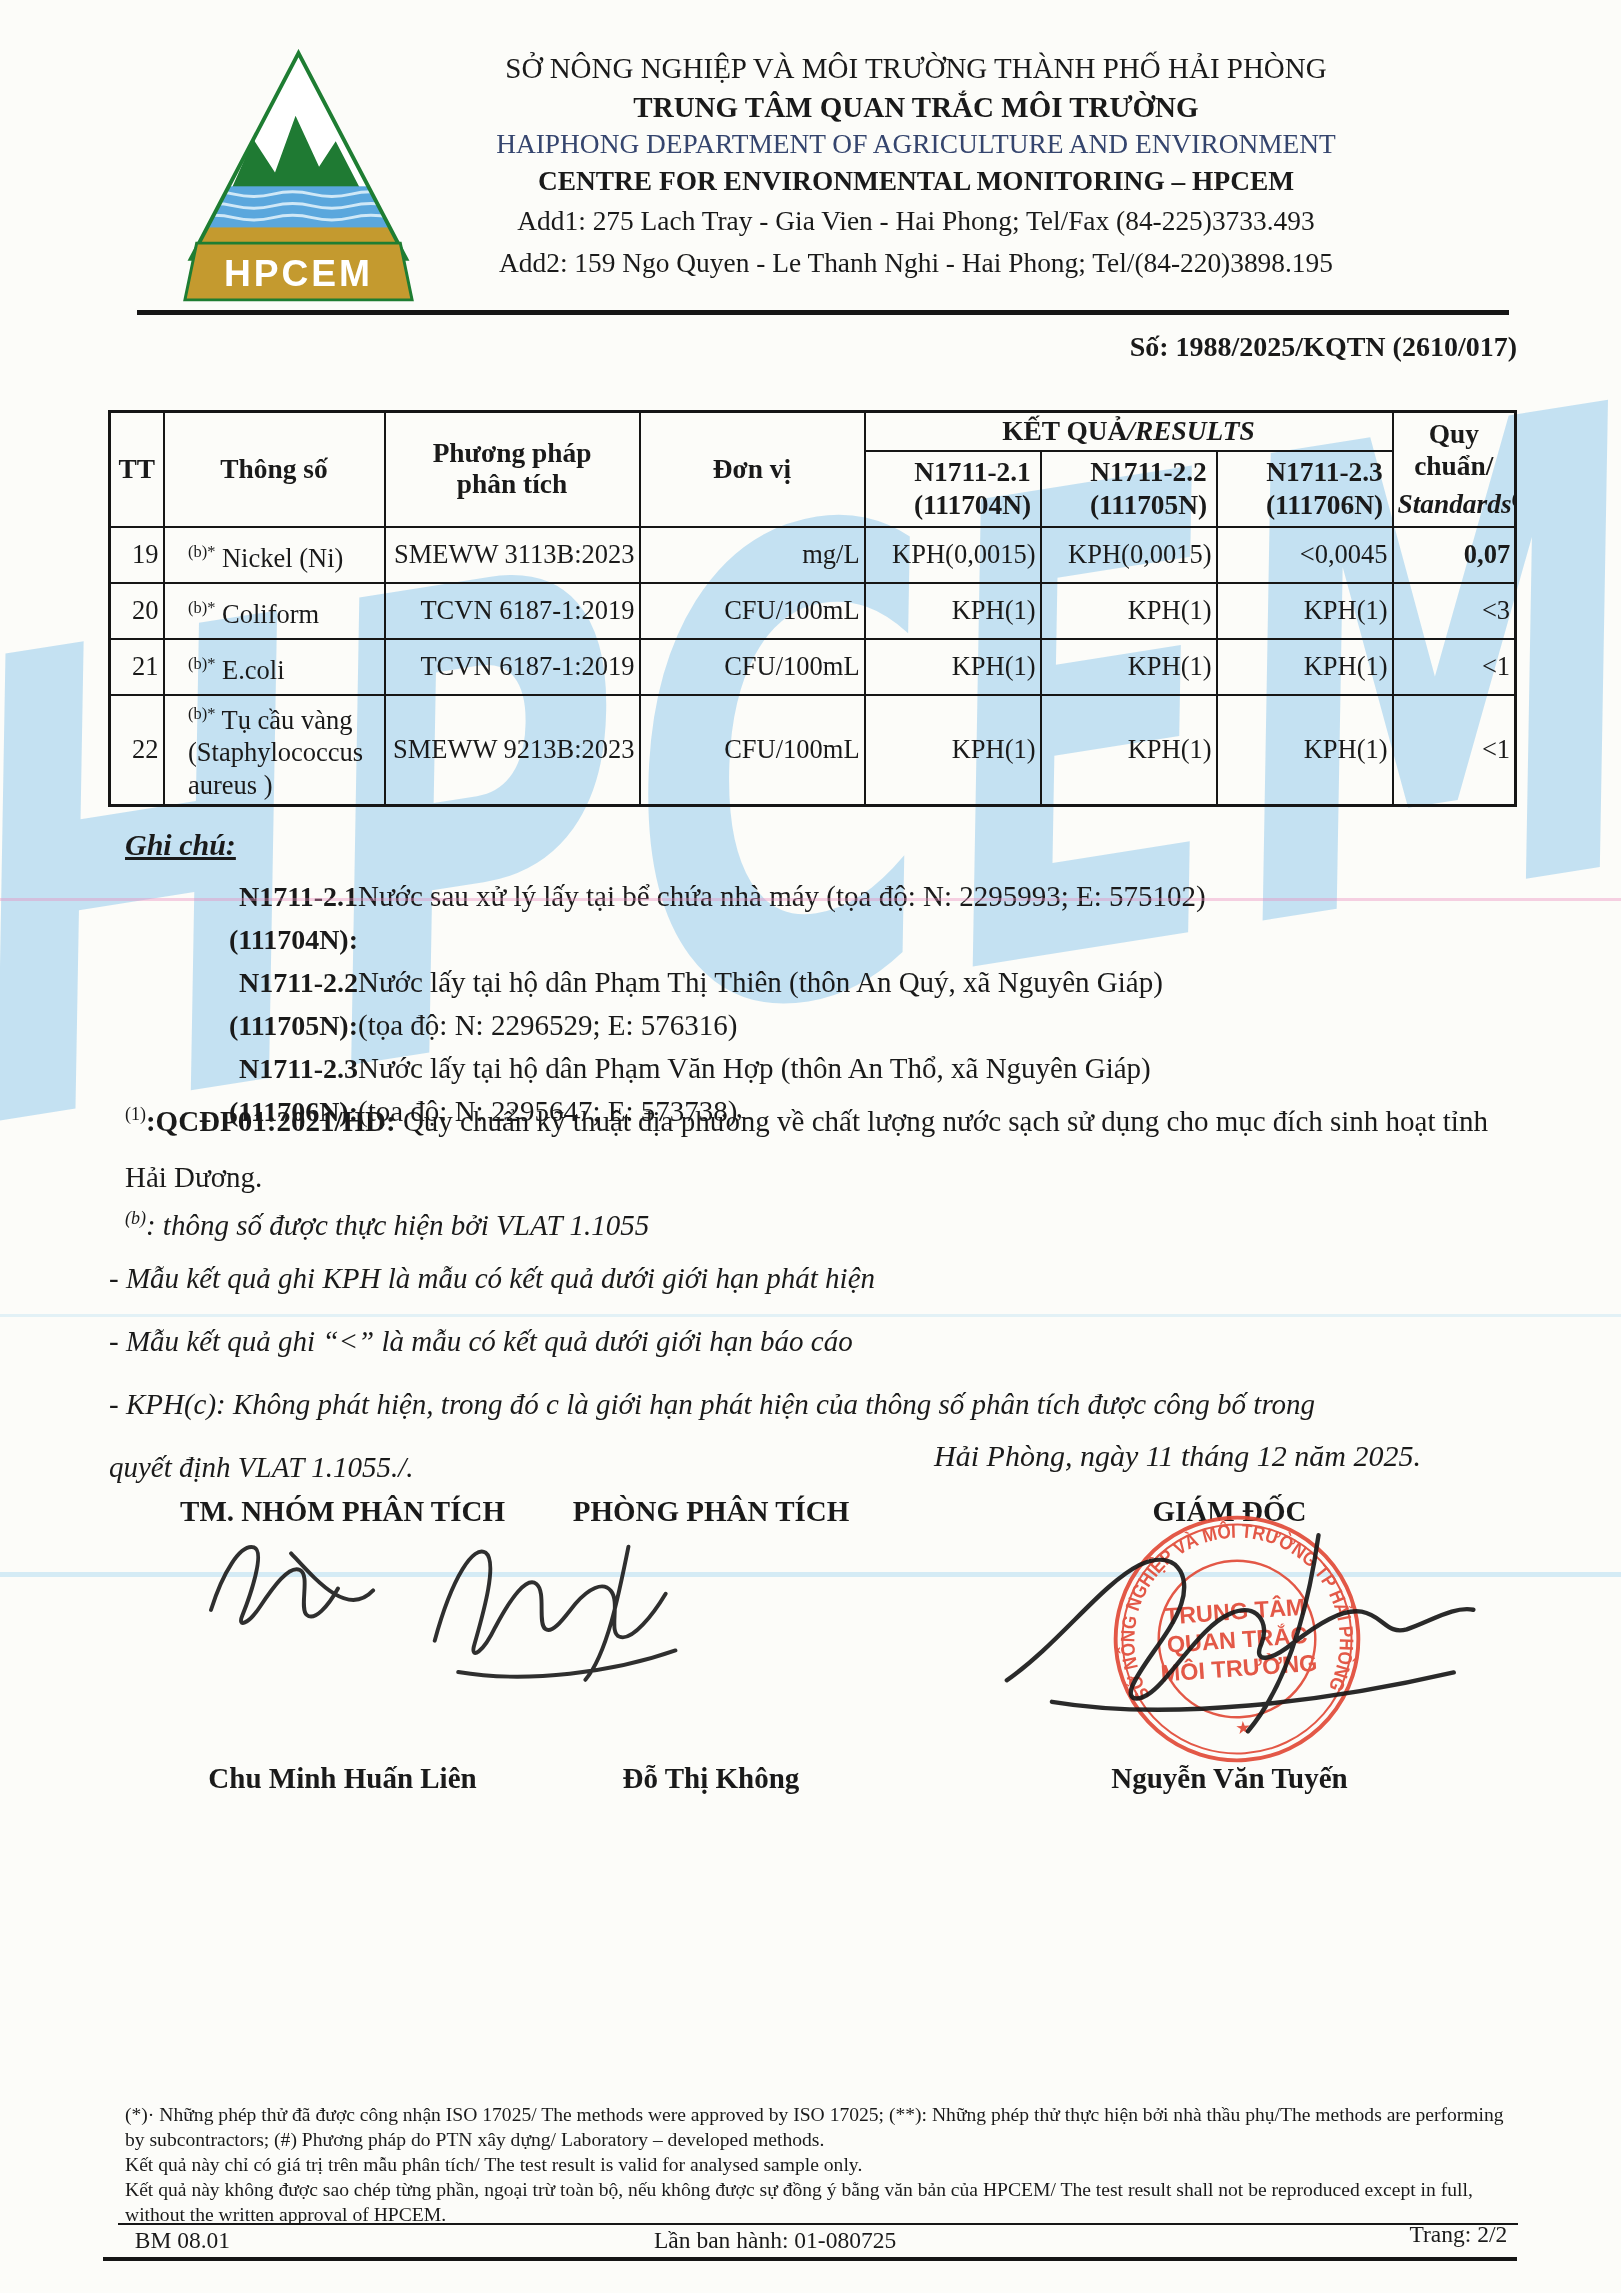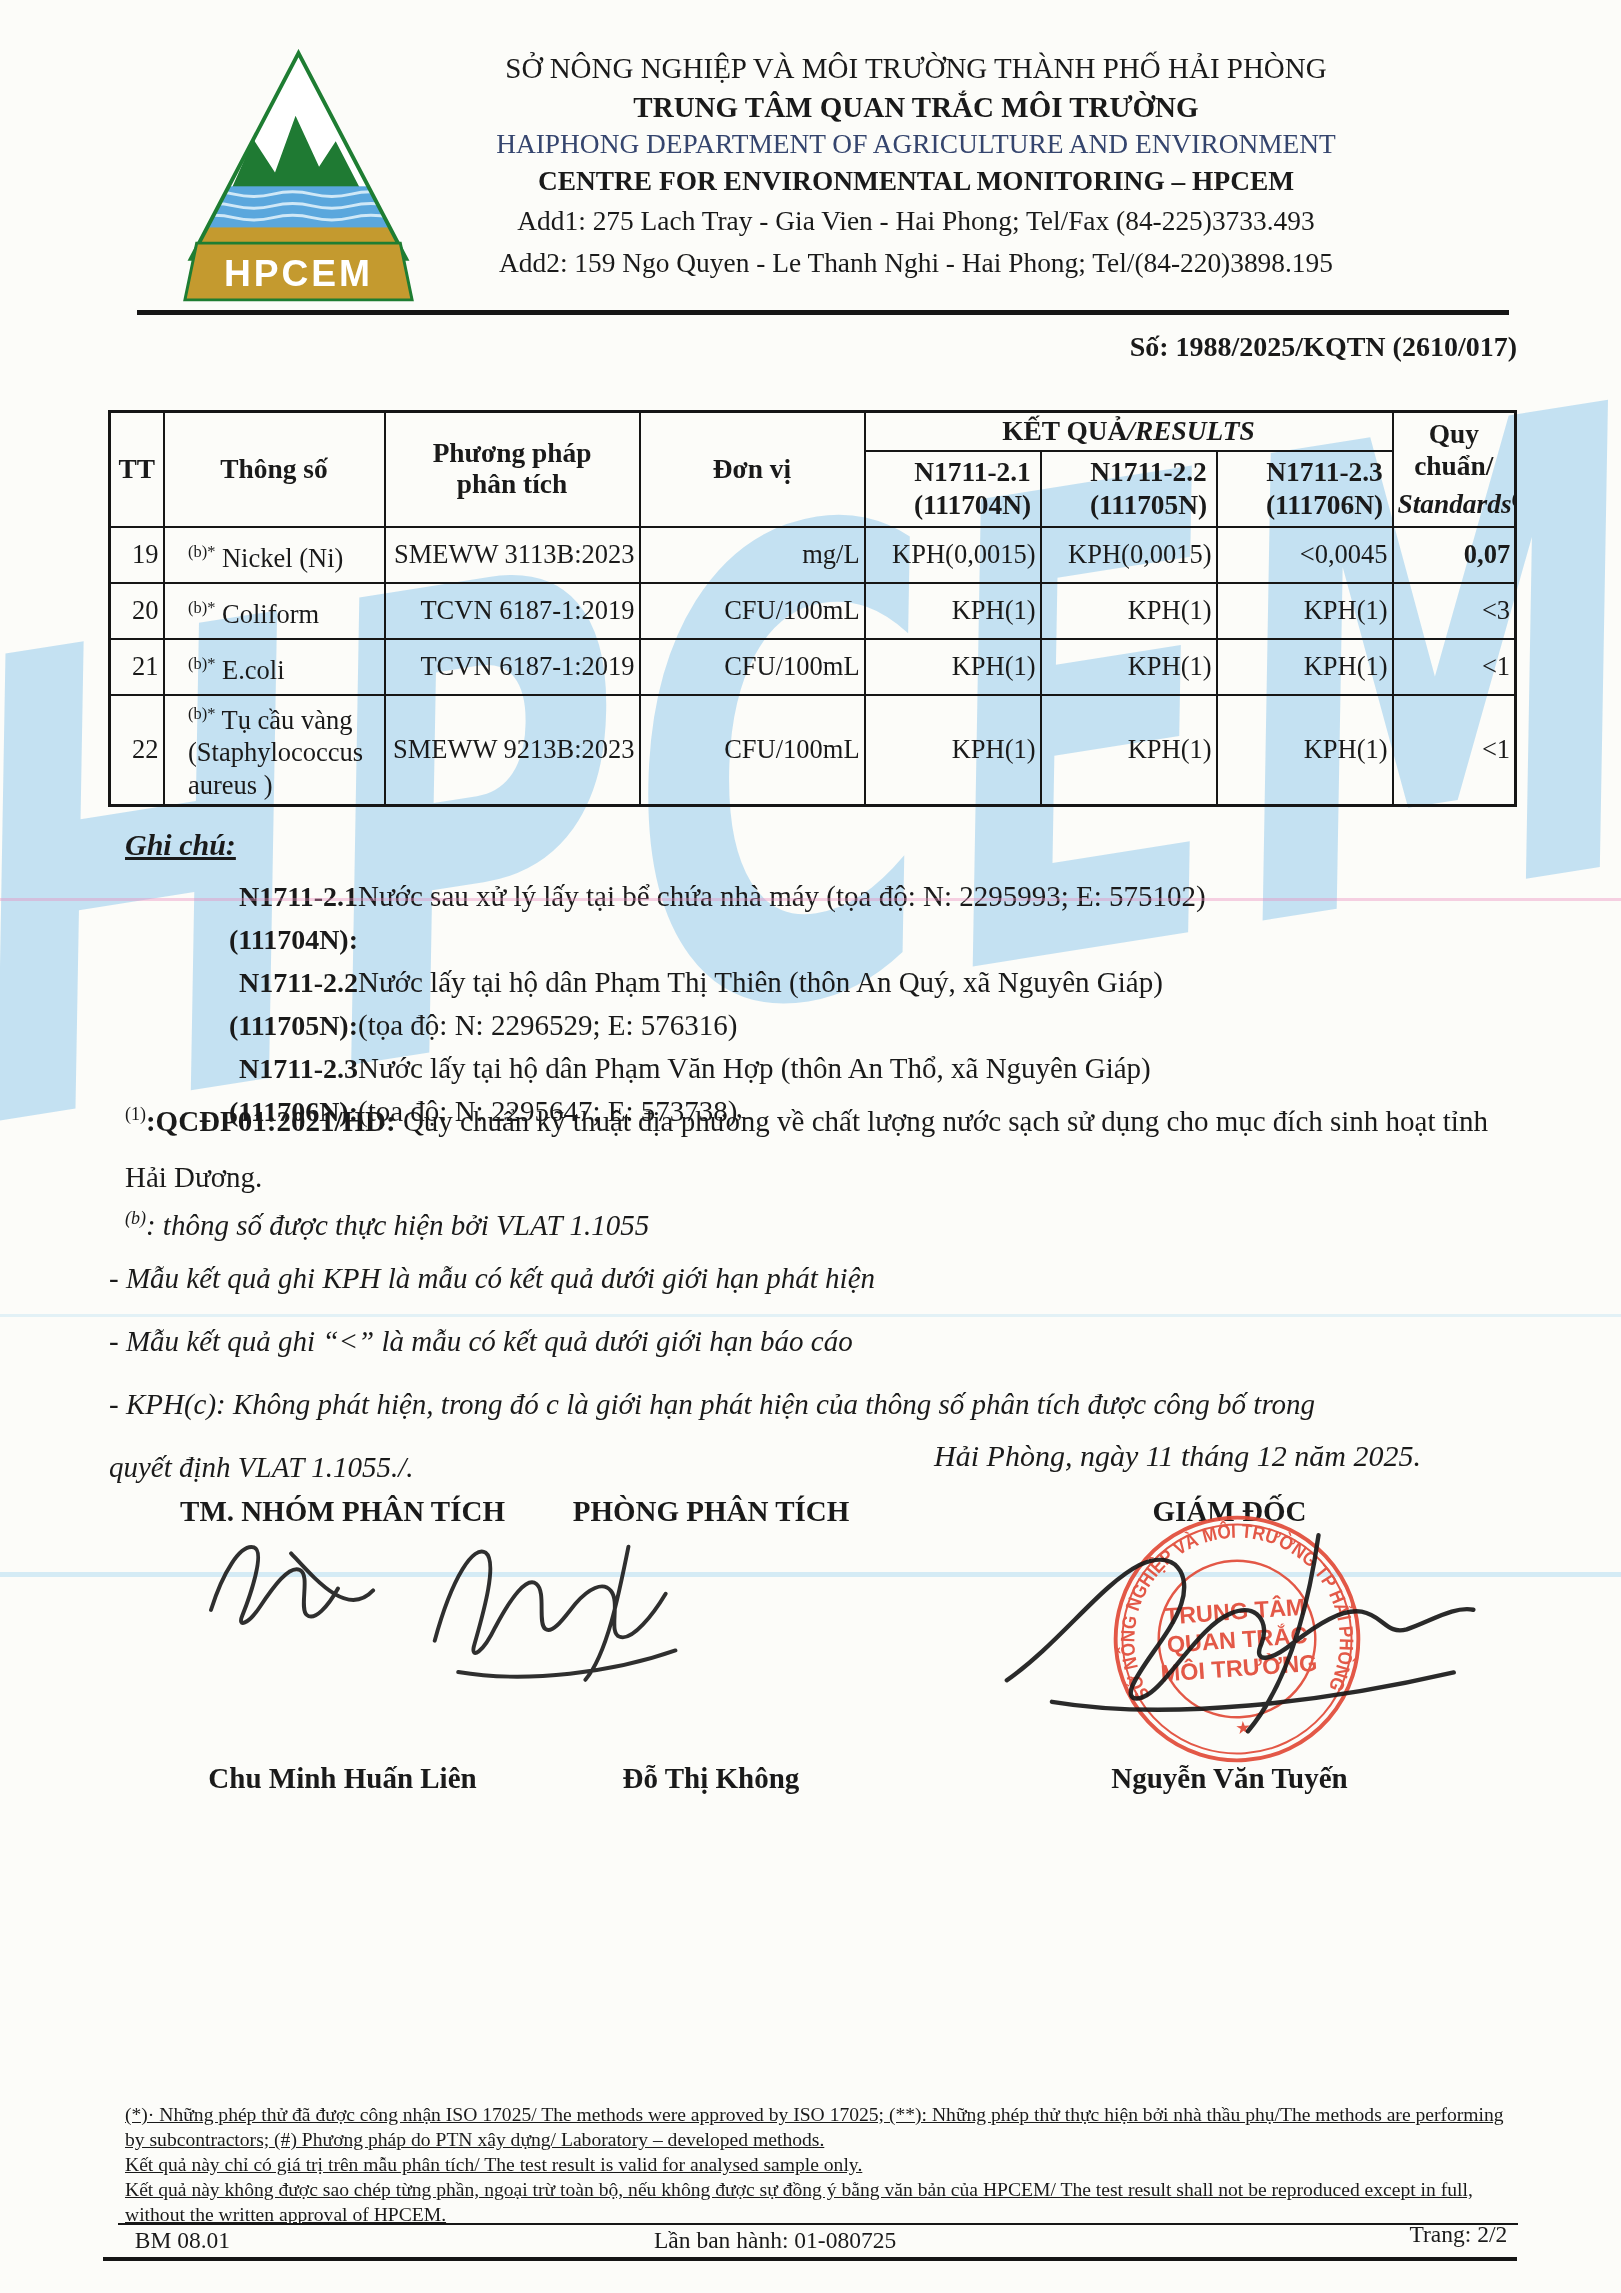--- a/index.html
+++ b/index.html
@@ -62,21 +62,21 @@
   .sig-names{top:1762px;}
   .sig-svg{position:absolute;z-index:3;}
   .stamp{left:1100px;top:1502px;z-index:2;transform:rotate(-4deg);opacity:0.92;}
   
   .artifact{position:absolute;left:0;width:1621px;z-index:2;}
   .art-pink{top:898px;height:2.9px;background:rgba(235,140,190,0.40);}
   .art-blue1{top:1572px;height:4.9px;background:rgba(165,214,240,0.45);}
   .art-blue2{top:1314px;height:2.9px;background:rgba(165,214,240,0.30);}
   
   .foot-notes{left:125px;top:2102px;width:1400px;font-size:19.6px;line-height:25px;}
-  .foot-notes p{margin:0;text-decoration:underline;}
+  .foot-notes p{margin:0;}
   .rule-foot-thin{left:118px;top:2223px;width:1400px;height:2px;background:#161616;}
   .rule-foot-thick{left:103px;top:2257px;width:1414px;height:3.9px;background:#161616;}
   .foot-row{left:125px;top:2227px;width:1392px;font-size:23.5px;}
   .foot-code{position:absolute;left:9.8px;top:0;}
   .foot-issue{position:absolute;left:529px;top:0;}
   .foot-page{position:absolute;right:9.8px;top:-5.9px;}
 </style>
 </head>
 <body>
 

